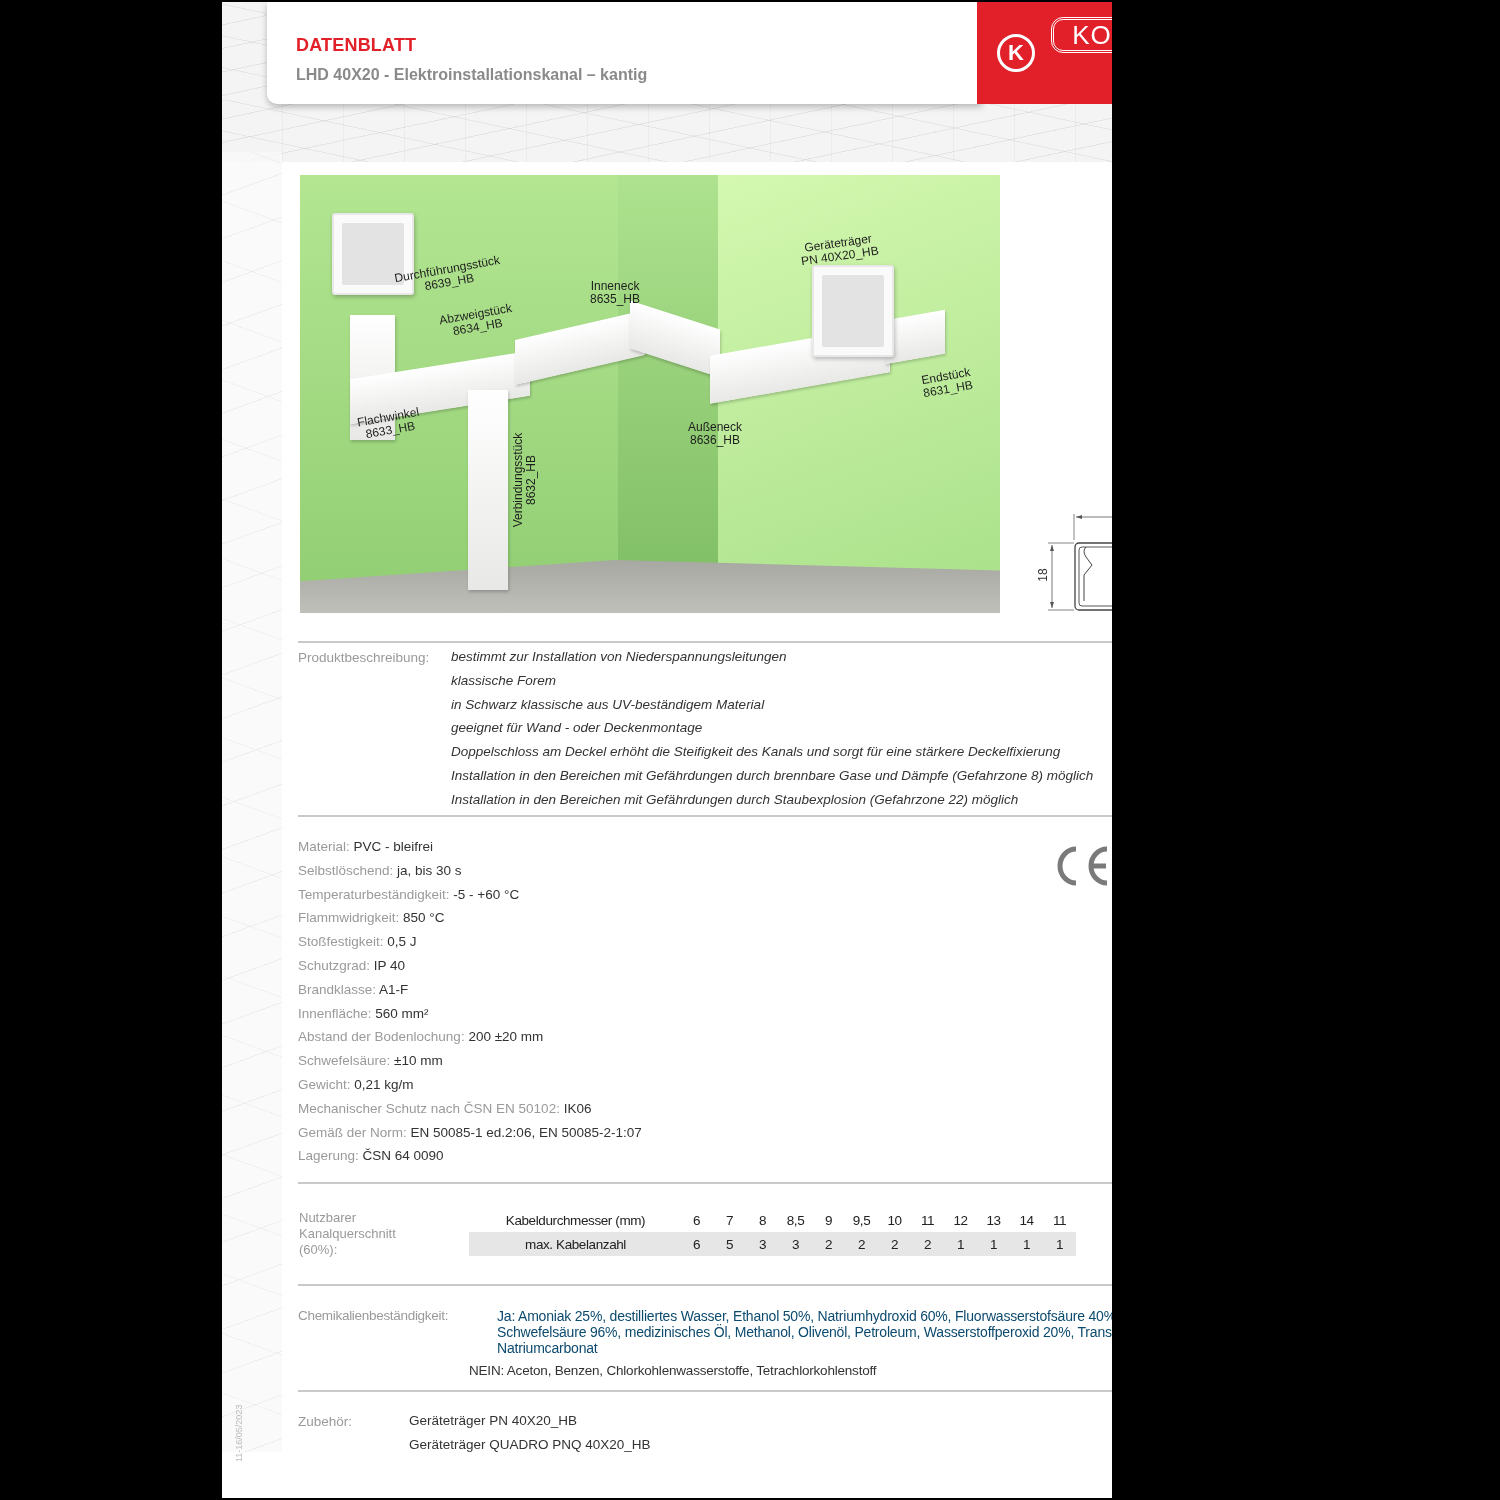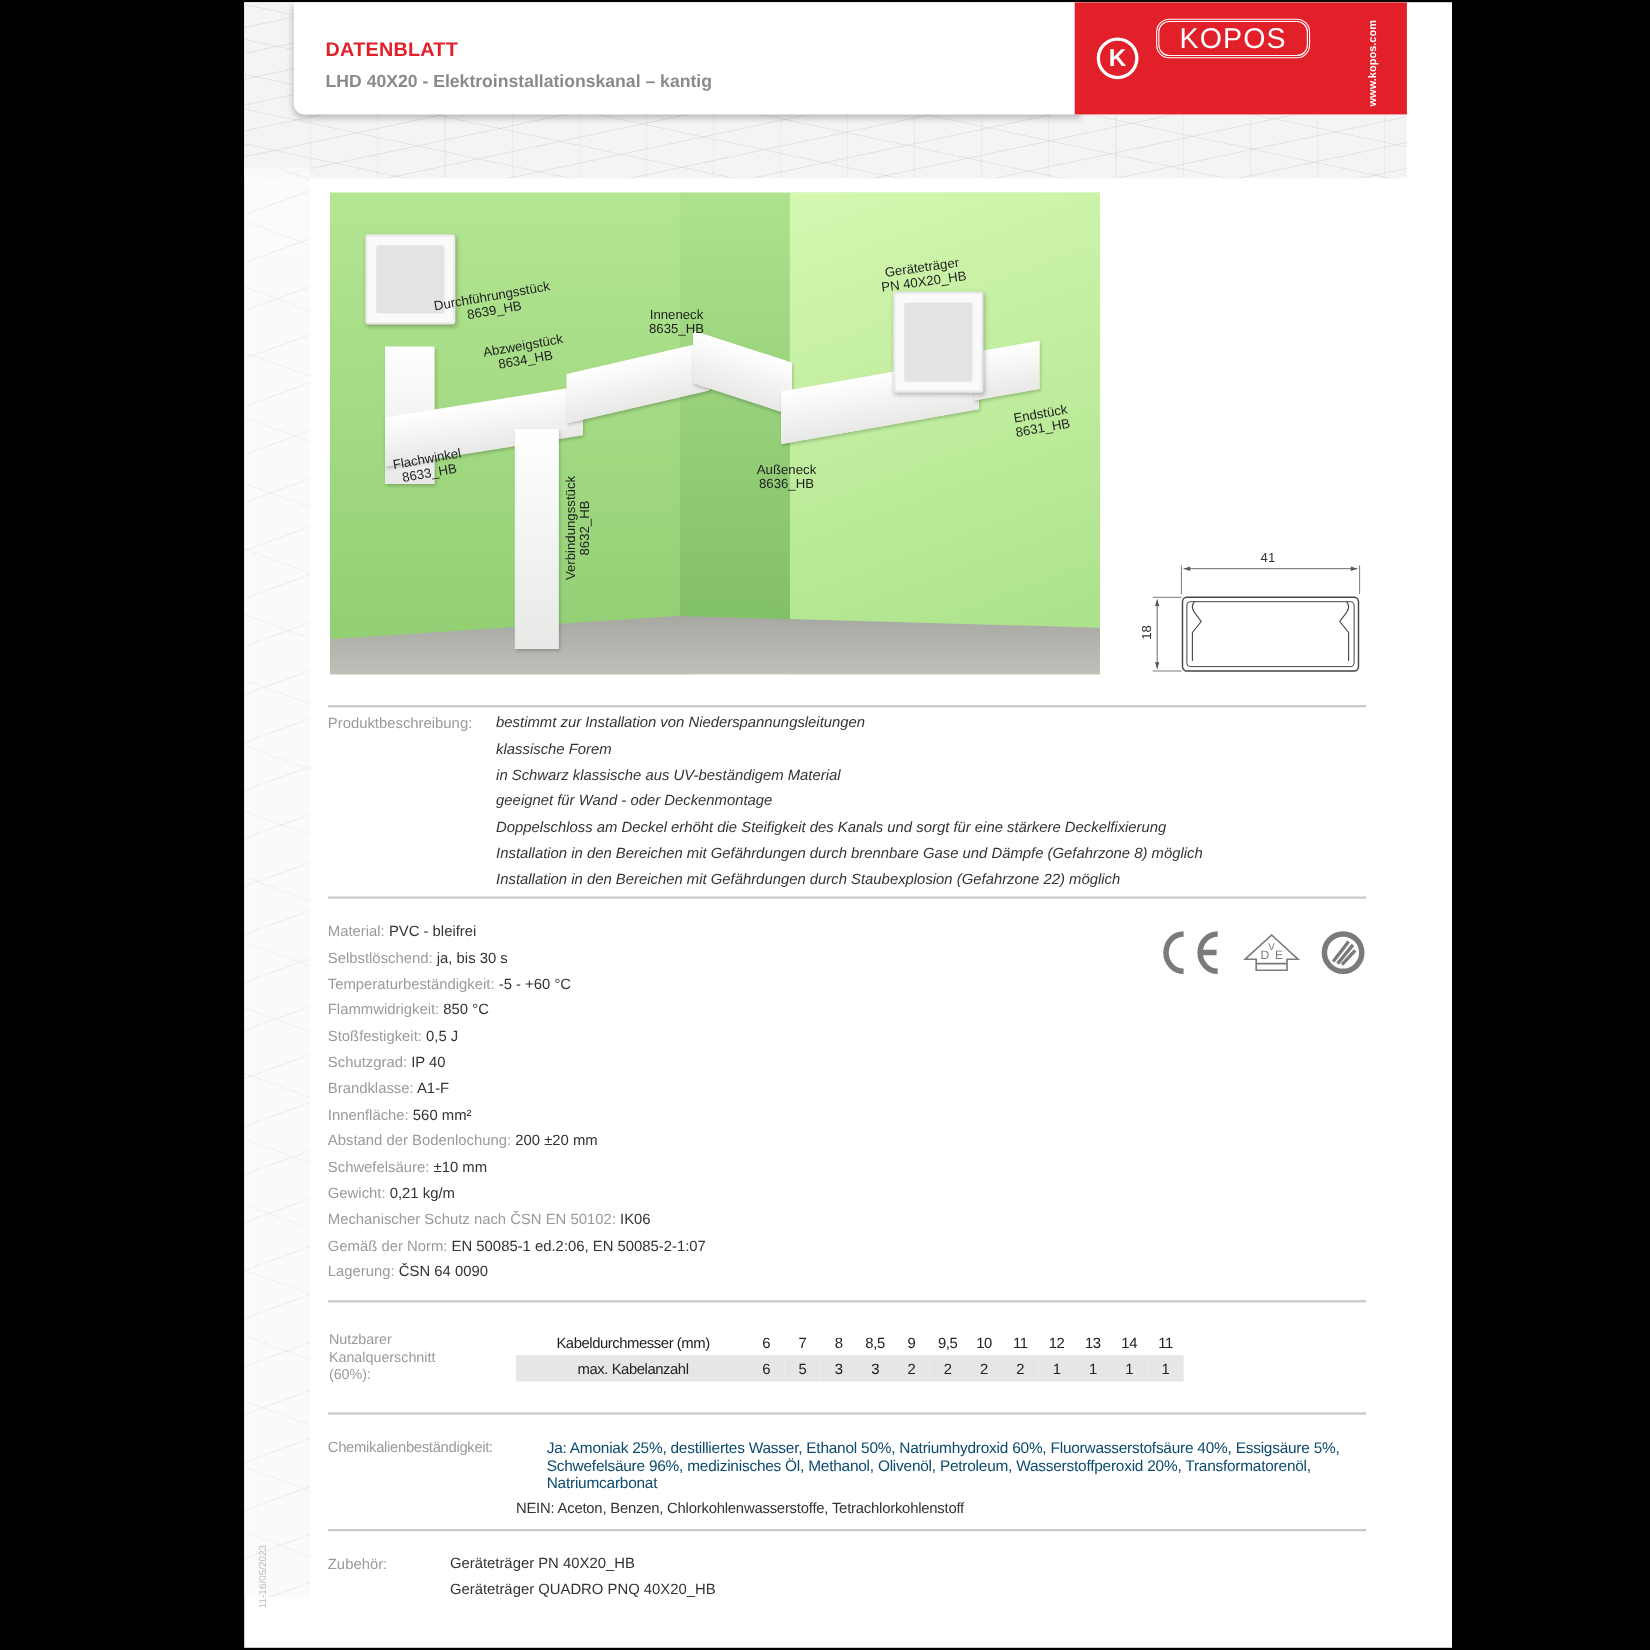--- a/index.html
+++ b/index.html
@@ -1,17 +1,17 @@
 <!DOCTYPE html>
 <html><head>
 <meta charset="utf-8">
 <style>
   html, body { margin:0; padding:0; }
   body { width:1500px; height:1500px; background:#000; position:relative; overflow:hidden; font-family:"Liberation Sans", sans-serif; }
-  .page { position:absolute; left:222px; top:2px; width:1098px; height:1496px; background:#fff; overflow:hidden; }
+  .page { position:absolute; left:222px; top:2px; width:890px; height:1496px; background:#fff; overflow:hidden; }
   .bgpattern { position:absolute; left:0; top:0; width:1057px; height:160px;
     background:
       repeating-linear-gradient(168deg, rgba(0,0,0,0) 0 22px, rgba(180,180,180,0.25) 22px 23px),
       repeating-linear-gradient(12deg, rgba(0,0,0,0) 0 30px, rgba(180,180,180,0.22) 30px 31px),
       repeating-linear-gradient(90deg, rgba(0,0,0,0) 0 60px, rgba(200,200,200,0.2) 60px 61px),
       #f4f4f4; }
   .sidepattern { position:absolute; left:0; top:150px; width:60px; height:1300px;
     background:
       repeating-linear-gradient(160deg, rgba(0,0,0,0) 0 40px, rgba(190,190,190,0.25) 40px 41px),
       repeating-linear-gradient(20deg, rgba(0,0,0,0) 0 55px, rgba(190,190,190,0.2) 55px 56px),

